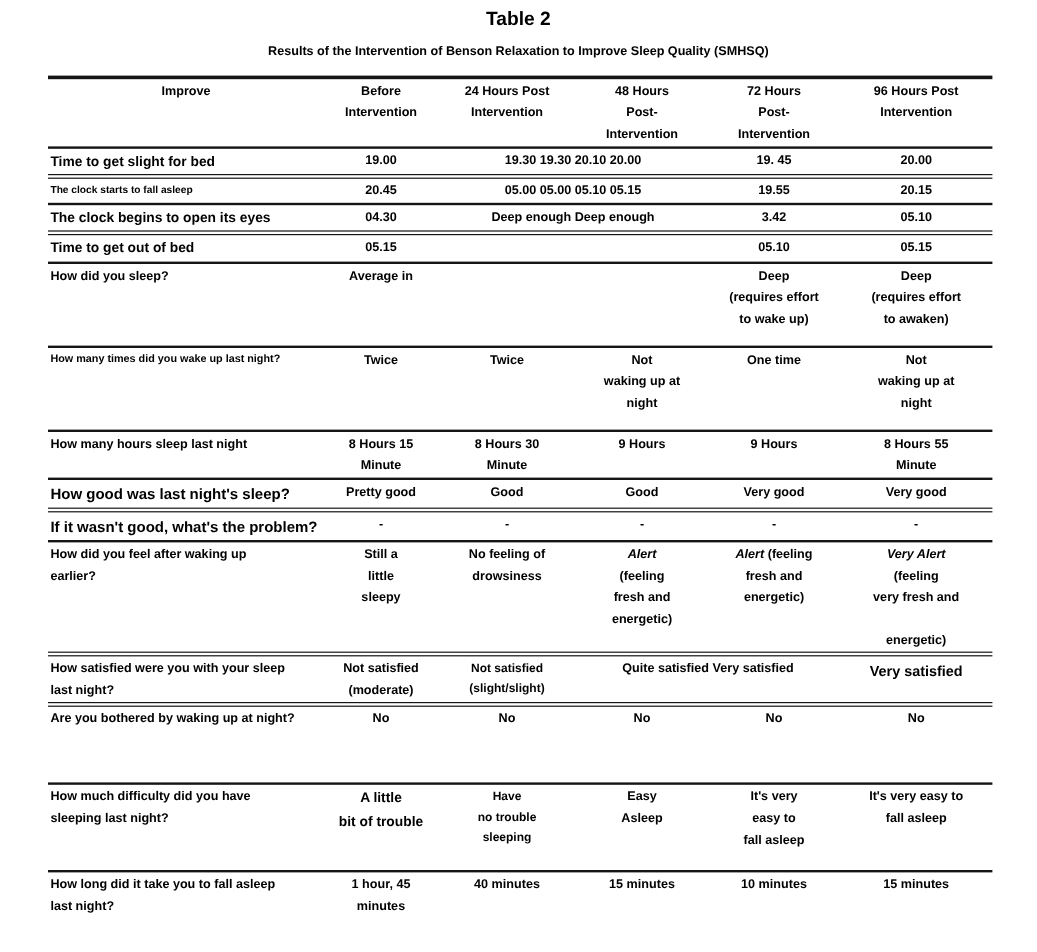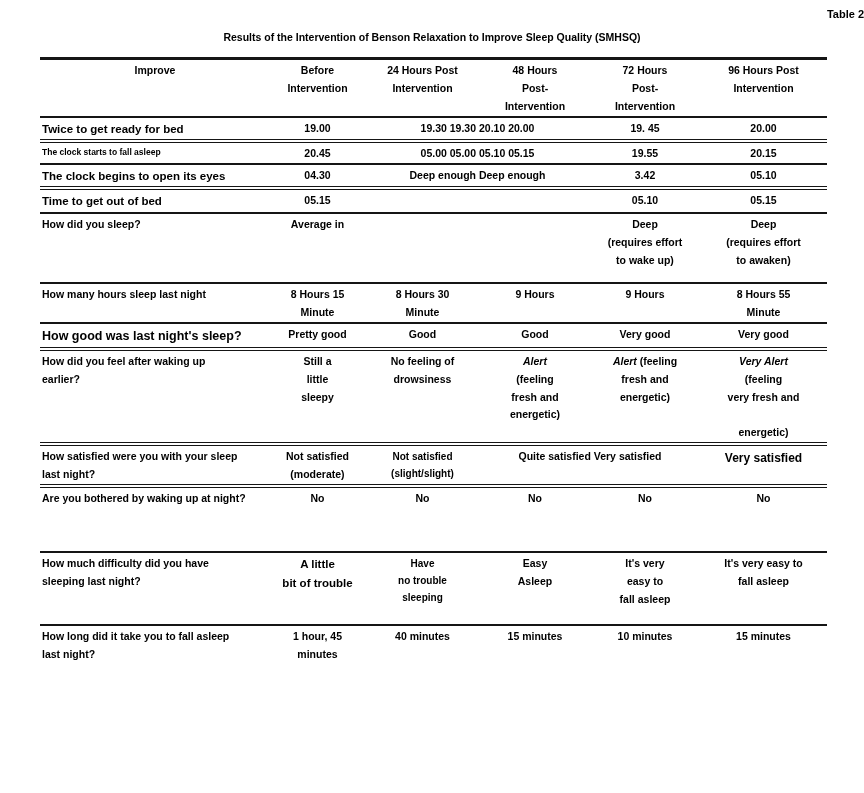--- a/index.html
+++ b/index.html
@@ -9,23 +9,22 @@
     width: 864px;
     height: 793px;
     overflow: hidden;
     font-family: "Liberation Sans", sans-serif;
     color: #000;
     -webkit-font-smoothing: antialiased;
   }
   .title-block { text-align: center; }
   .table-title {
     margin: 8px 0 0 0;
-    font-size: 11px;
+    font-size: 16px;
     font-weight: 700;
-    text-align: right;
   }
   .table-subtitle {
     margin: 11px 0 0 0;
     font-size: 10.5px;
     font-weight: 700;
   }
   table.results {
     border-collapse: collapse;
     table-layout: fixed;
     width: 787px;
@@ -80,21 +79,21 @@
         <th>Improve</th>
         <th>Before<br>Intervention</th>
         <th>24 Hours Post<br>Intervention</th>
         <th>48 Hours<br>Post-<br>Intervention</th>
         <th>72 Hours<br>Post-<br>Intervention</th>
         <th>96 Hours Post<br>Intervention</th>
       </tr>
     </thead>
   <tbody id="tbody">
       <tr class="bb-double" style="height: 18px;">
-        <td class="q" style="font-size: 11.5px;">Twice to get ready for bed</td>
+        <td class="q" style="font-size: 11.5px;">Time to get slight for bed</td>
         <td class="d" colspan="1" style="font-size: 10.5px;">19.00</td>
         <td class="d" colspan="2" style="font-size: 10.5px;">19.30 19.30 20.10 20.00</td>
         <td class="d" colspan="1" style="font-size: 10.5px;">19. 45</td>
         <td class="d" colspan="1" style="font-size: 10.5px;">20.00</td>
       </tr>
       <tr class="bb-solid" style="height: 18px;">
         <td class="q" style="font-size: 8.5px;">The clock starts to fall asleep</td>
         <td class="d" colspan="1" style="font-size: 10.5px;">20.45</td>
         <td class="d" colspan="2" style="font-size: 10.5px;">05.00 05.00 05.10 05.15</td>
         <td class="d" colspan="1" style="font-size: 10.5px;">19.55</td>
@@ -115,35 +114,51 @@
         <td class="d" colspan="1" style="font-size: 10.5px;">05.15</td>
       </tr>
       <tr class="bb-solid" style="height: 70px;">
         <td class="q" style="font-size: 10.5px;">How did you sleep?</td>
         <td class="d" colspan="1" style="font-size: 10.5px;">Average in</td>
         <td class="d" colspan="1" style="font-size: 10.5px;"></td>
         <td class="d" colspan="1" style="font-size: 10.5px;"></td>
         <td class="d" colspan="1" style="font-size: 10.5px;">Deep<br>(requires effort<br>to wake up)</td>
         <td class="d" colspan="1" style="font-size: 10.5px;">Deep<br>(requires effort<br>to awaken)</td>
       </tr>
+      <tr class="bb-solid" style="height: 70px;">
+        <td class="q" style="font-size: 9px;">How many times did you wake up last night?</td>
+        <td class="d" colspan="1" style="font-size: 10.5px;">Twice</td>
+        <td class="d" colspan="1" style="font-size: 10.5px;">Twice</td>
+        <td class="d" colspan="1" style="font-size: 10.5px;">Not<br>waking up at<br>night</td>
+        <td class="d" colspan="1" style="font-size: 10.5px;">One time</td>
+        <td class="d" colspan="1" style="font-size: 10.5px;">Not<br>waking up at<br>night</td>
+      </tr>
       <tr class="bb-solid" style="height: 37px;">
         <td class="q" style="font-size: 10.5px;">How many hours sleep last night</td>
         <td class="d" colspan="1" style="font-size: 10.5px;">8 Hours 15<br>Minute</td>
         <td class="d" colspan="1" style="font-size: 10.5px;">8 Hours 30<br>Minute</td>
         <td class="d" colspan="1" style="font-size: 10.5px;">9 Hours</td>
         <td class="d" colspan="1" style="font-size: 10.5px;">9 Hours</td>
         <td class="d" colspan="1" style="font-size: 10.5px;">8 Hours 55<br>Minute</td>
       </tr>
       <tr class="bb-double" style="height: 21px;">
         <td class="q" style="font-size: 12.5px;">How good was last night's sleep?</td>
         <td class="d" colspan="1" style="font-size: 10.5px;">Pretty good</td>
         <td class="d" colspan="1" style="font-size: 10.5px;">Good</td>
         <td class="d" colspan="1" style="font-size: 10.5px;">Good</td>
         <td class="d" colspan="1" style="font-size: 10.5px;">Very good</td>
         <td class="d" colspan="1" style="font-size: 10.5px;">Very good</td>
+      </tr>
+      <tr class="bb-solid" style="height: 16px;">
+        <td class="q" style="font-size: 12.5px;">If it wasn't good, what's the problem?</td>
+        <td class="d" colspan="1" style="font-size: 10.5px;">-</td>
+        <td class="d" colspan="1" style="font-size: 10.5px;">-</td>
+        <td class="d" colspan="1" style="font-size: 10.5px;">-</td>
+        <td class="d" colspan="1" style="font-size: 10.5px;">-</td>
+        <td class="d" colspan="1" style="font-size: 10.5px;">-</td>
       </tr>
       <tr class="bb-double" style="height: 85px;">
         <td class="q" style="font-size: 10.5px;">How did you feel after waking up<br>earlier?</td>
         <td class="d" colspan="1" style="font-size: 10.5px;">Still a<br>little<br>sleepy</td>
         <td class="d" colspan="1" style="font-size: 10.5px;">No feeling of<br>drowsiness</td>
         <td class="d" colspan="1" style="font-size: 10.5px;"><i>Alert</i><br>(feeling<br>fresh and<br>energetic)</td>
         <td class="d" colspan="1" style="font-size: 10.5px;"><i>Alert</i> (feeling<br>fresh and<br>energetic)</td>
         <td class="d" colspan="1" style="font-size: 10.5px;"><i>Very Alert</i><br>(feeling<br>very fresh and<br><br>energetic)</td>
       </tr>
       <tr class="bb-double" style="height: 35px;">

